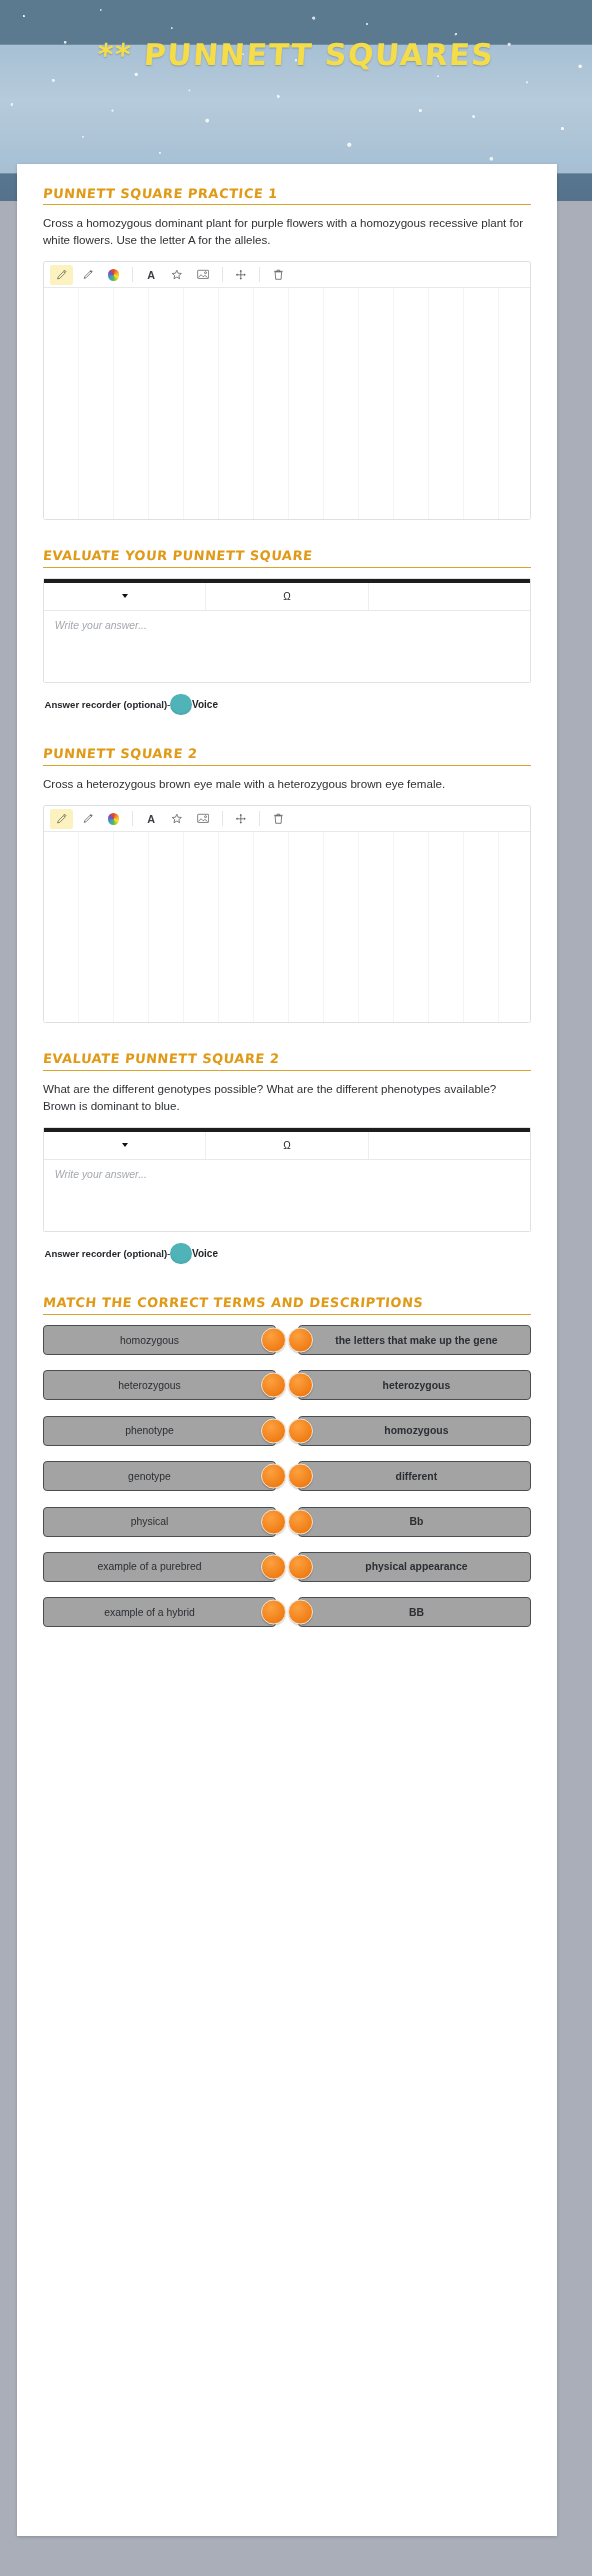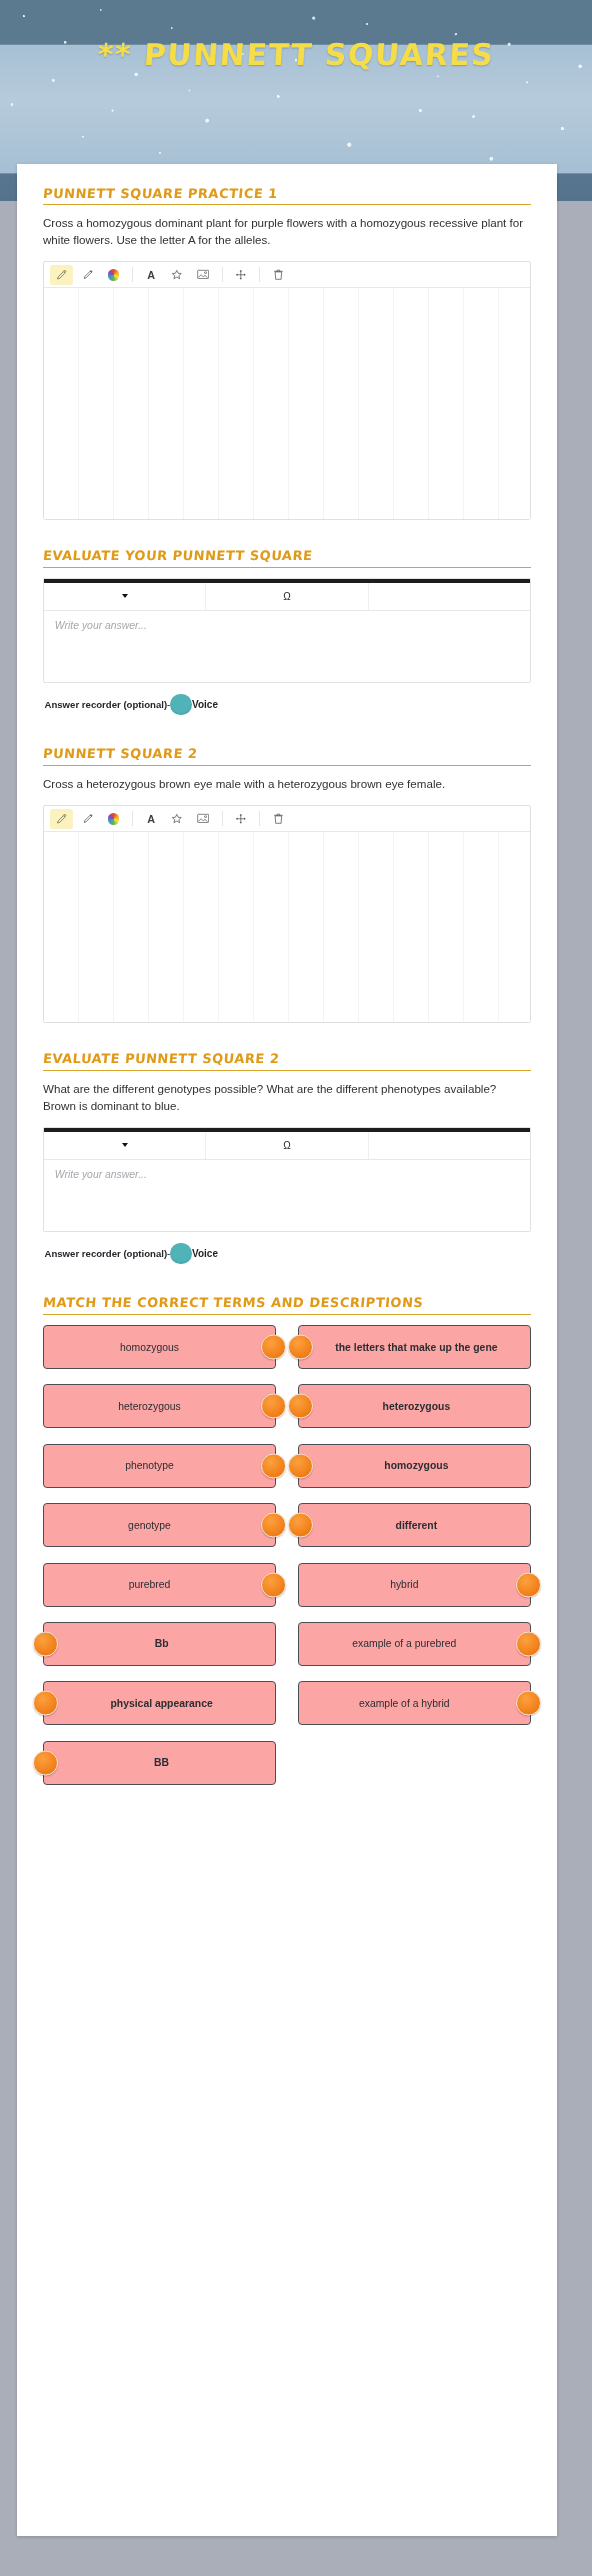--- a/index.html
+++ b/index.html
@@ -210,24 +210,24 @@
   
   .match-grid {
     display: grid;
     grid-template-columns: 1fr 1fr;
     column-gap: 21.6px;
     row-gap: 15.4px;
     margin-top: 4.6px;
   }
   .match-item {
     position: relative;
-    height: 44px;
+    height: 30px;
     border: 0.8px solid #4a4d51;
     border-radius: 3.9px;
-    background: #fca5a5;
+    background: #a3a3a3;
     display: flex;
     align-items: center;
     justify-content: center;
     padding: 0 31px 0 10.8px;
   }
   .match-item.right { padding: 0 31px 0 35px; justify-content: center; font-weight: bold; }
   .match-text {
     font-size: 10.4px;
     color: #2b2e32;
     text-align: center;
@@ -454,28 +454,24 @@
         <div class="match-item">
           <span class="match-text">genotype</span>
           <span class="knob on-right"></span>
         </div>
         <div class="match-item right">
           <span class="knob on-left"></span>
           <span class="match-text">different</span>
         </div>
 
         <div class="match-item">
-          <span class="match-text">purebred</span>
-          <span class="knob on-right"></span>
-        </div>
-
-        <div class="match-item">
-          <span class="match-text">hybrid</span>
-          <span class="knob on-right"></span>
-        </div>
+          <span class="match-text">physical</span>
+          <span class="knob on-right"></span>
+        </div>
+
         <div class="match-item right">
           <span class="knob on-left"></span>
           <span class="match-text">Bb</span>
         </div>
 
         <div class="match-item">
           <span class="match-text">example of a purebred</span>
           <span class="knob on-right"></span>
         </div>
         <div class="match-item right">

